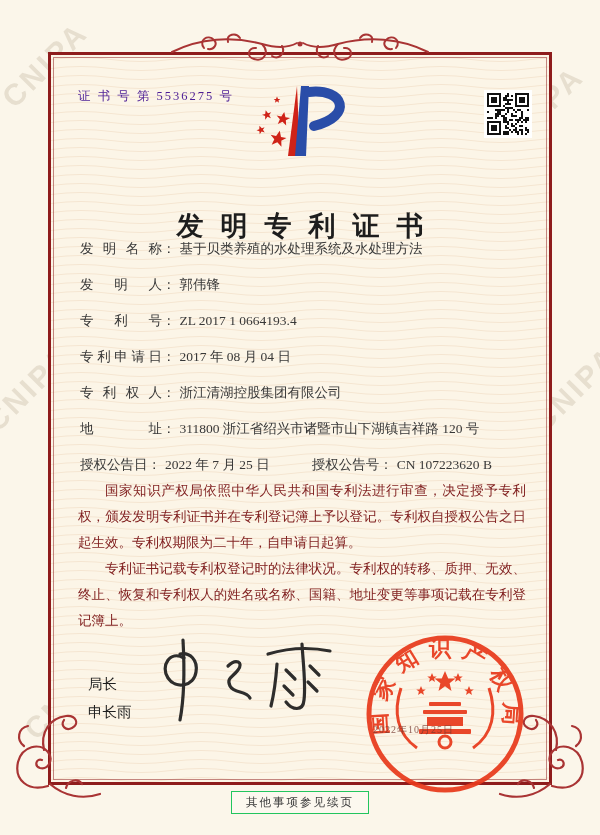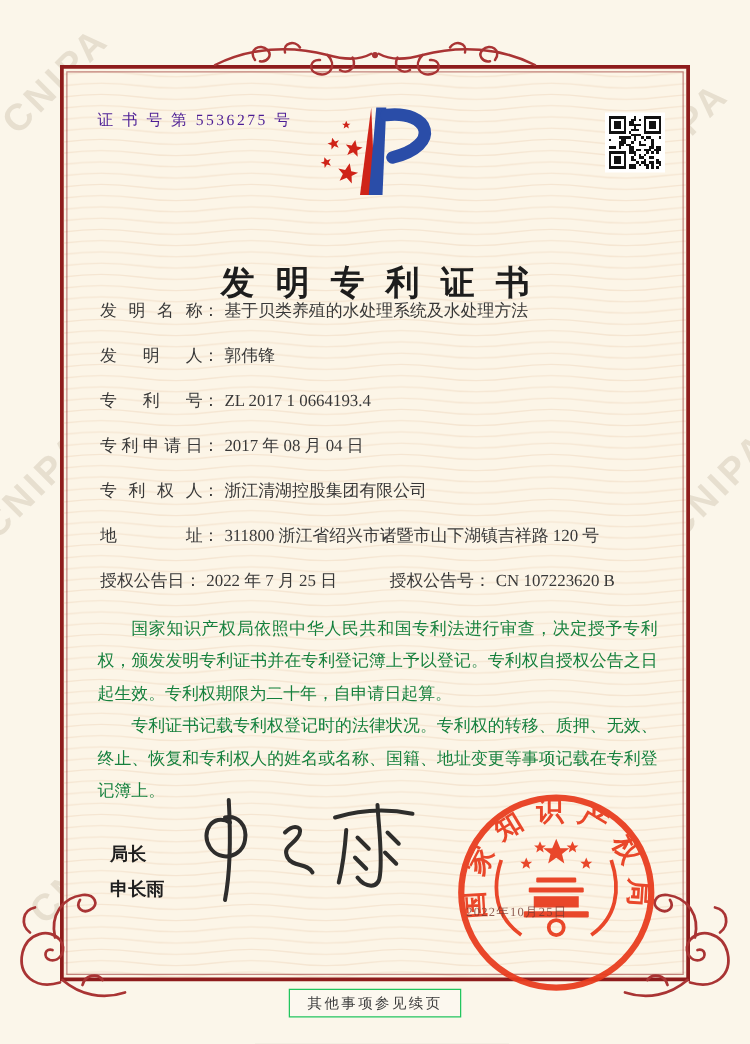--- a/index.html
+++ b/index.html
@@ -34,24 +34,24 @@
     font-size:27px;font-weight:600;color:#1d1d1d;letter-spacing:17px;text-indent:17px;z-index:3;margin-top:40px;
   }
   .fields{position:absolute;left:80px;top:240px;width:446px;z-index:3;}
   .frow{display:flex;align-items:baseline;height:36px;font-size:13.5px;color:#383838;}
   .flabel{display:inline-block;width:82px;text-align:justify;text-align-last:justify;flex:none;}
   .fsep{flex:none;margin-right:4px;}
   .fvalue{white-space:nowrap;}
   .grant-row{display:flex;height:36px;font-size:13.5px;color:#383838;}
   .grant-pair{display:flex;align-items:baseline;}
   .grant-pair.second{margin-left:42px;}
-  .paras{position:absolute;left:78px;top:490px;width:448px;z-index:3;font-size:13.5px;line-height:26px;color:#15803d;}
+  .paras{position:absolute;left:78px;top:478px;width:448px;z-index:3;font-size:13.5px;line-height:26px;color:#7f1d1d;}
   .paras p{margin:0;text-indent:2em;text-align:justify;}
   .director{position:absolute;left:88px;top:670px;z-index:3;
-    font-family:"Liberation Sans","DejaVu Sans",sans-serif;font-weight:700;
+    font-family:"Liberation Sans","DejaVu Sans",sans-serif;font-weight:400;
     font-size:14.5px;line-height:28px;color:#1f1f1f;}
   .signature{position:absolute;left:150px;top:636px;z-index:3;}
   .seal{position:absolute;left:361px;top:630px;z-index:4;opacity:0.93;}
   .page-info{position:absolute;left:48px;top:758px;width:504px;text-align:center;font-size:12px;letter-spacing:2px;color:#444;z-index:3;}
   .footer-wrap{position:absolute;left:0;top:791px;width:600px;text-align:center;z-index:3;}
   .footer-note{display:inline-block;border:1px solid #22c55e;padding:3px 14px;font-size:11.5px;letter-spacing:2px;color:#3c3c3c;background:rgba(255,255,255,0.25);}
 </style>
 </head>
 <body>
 

